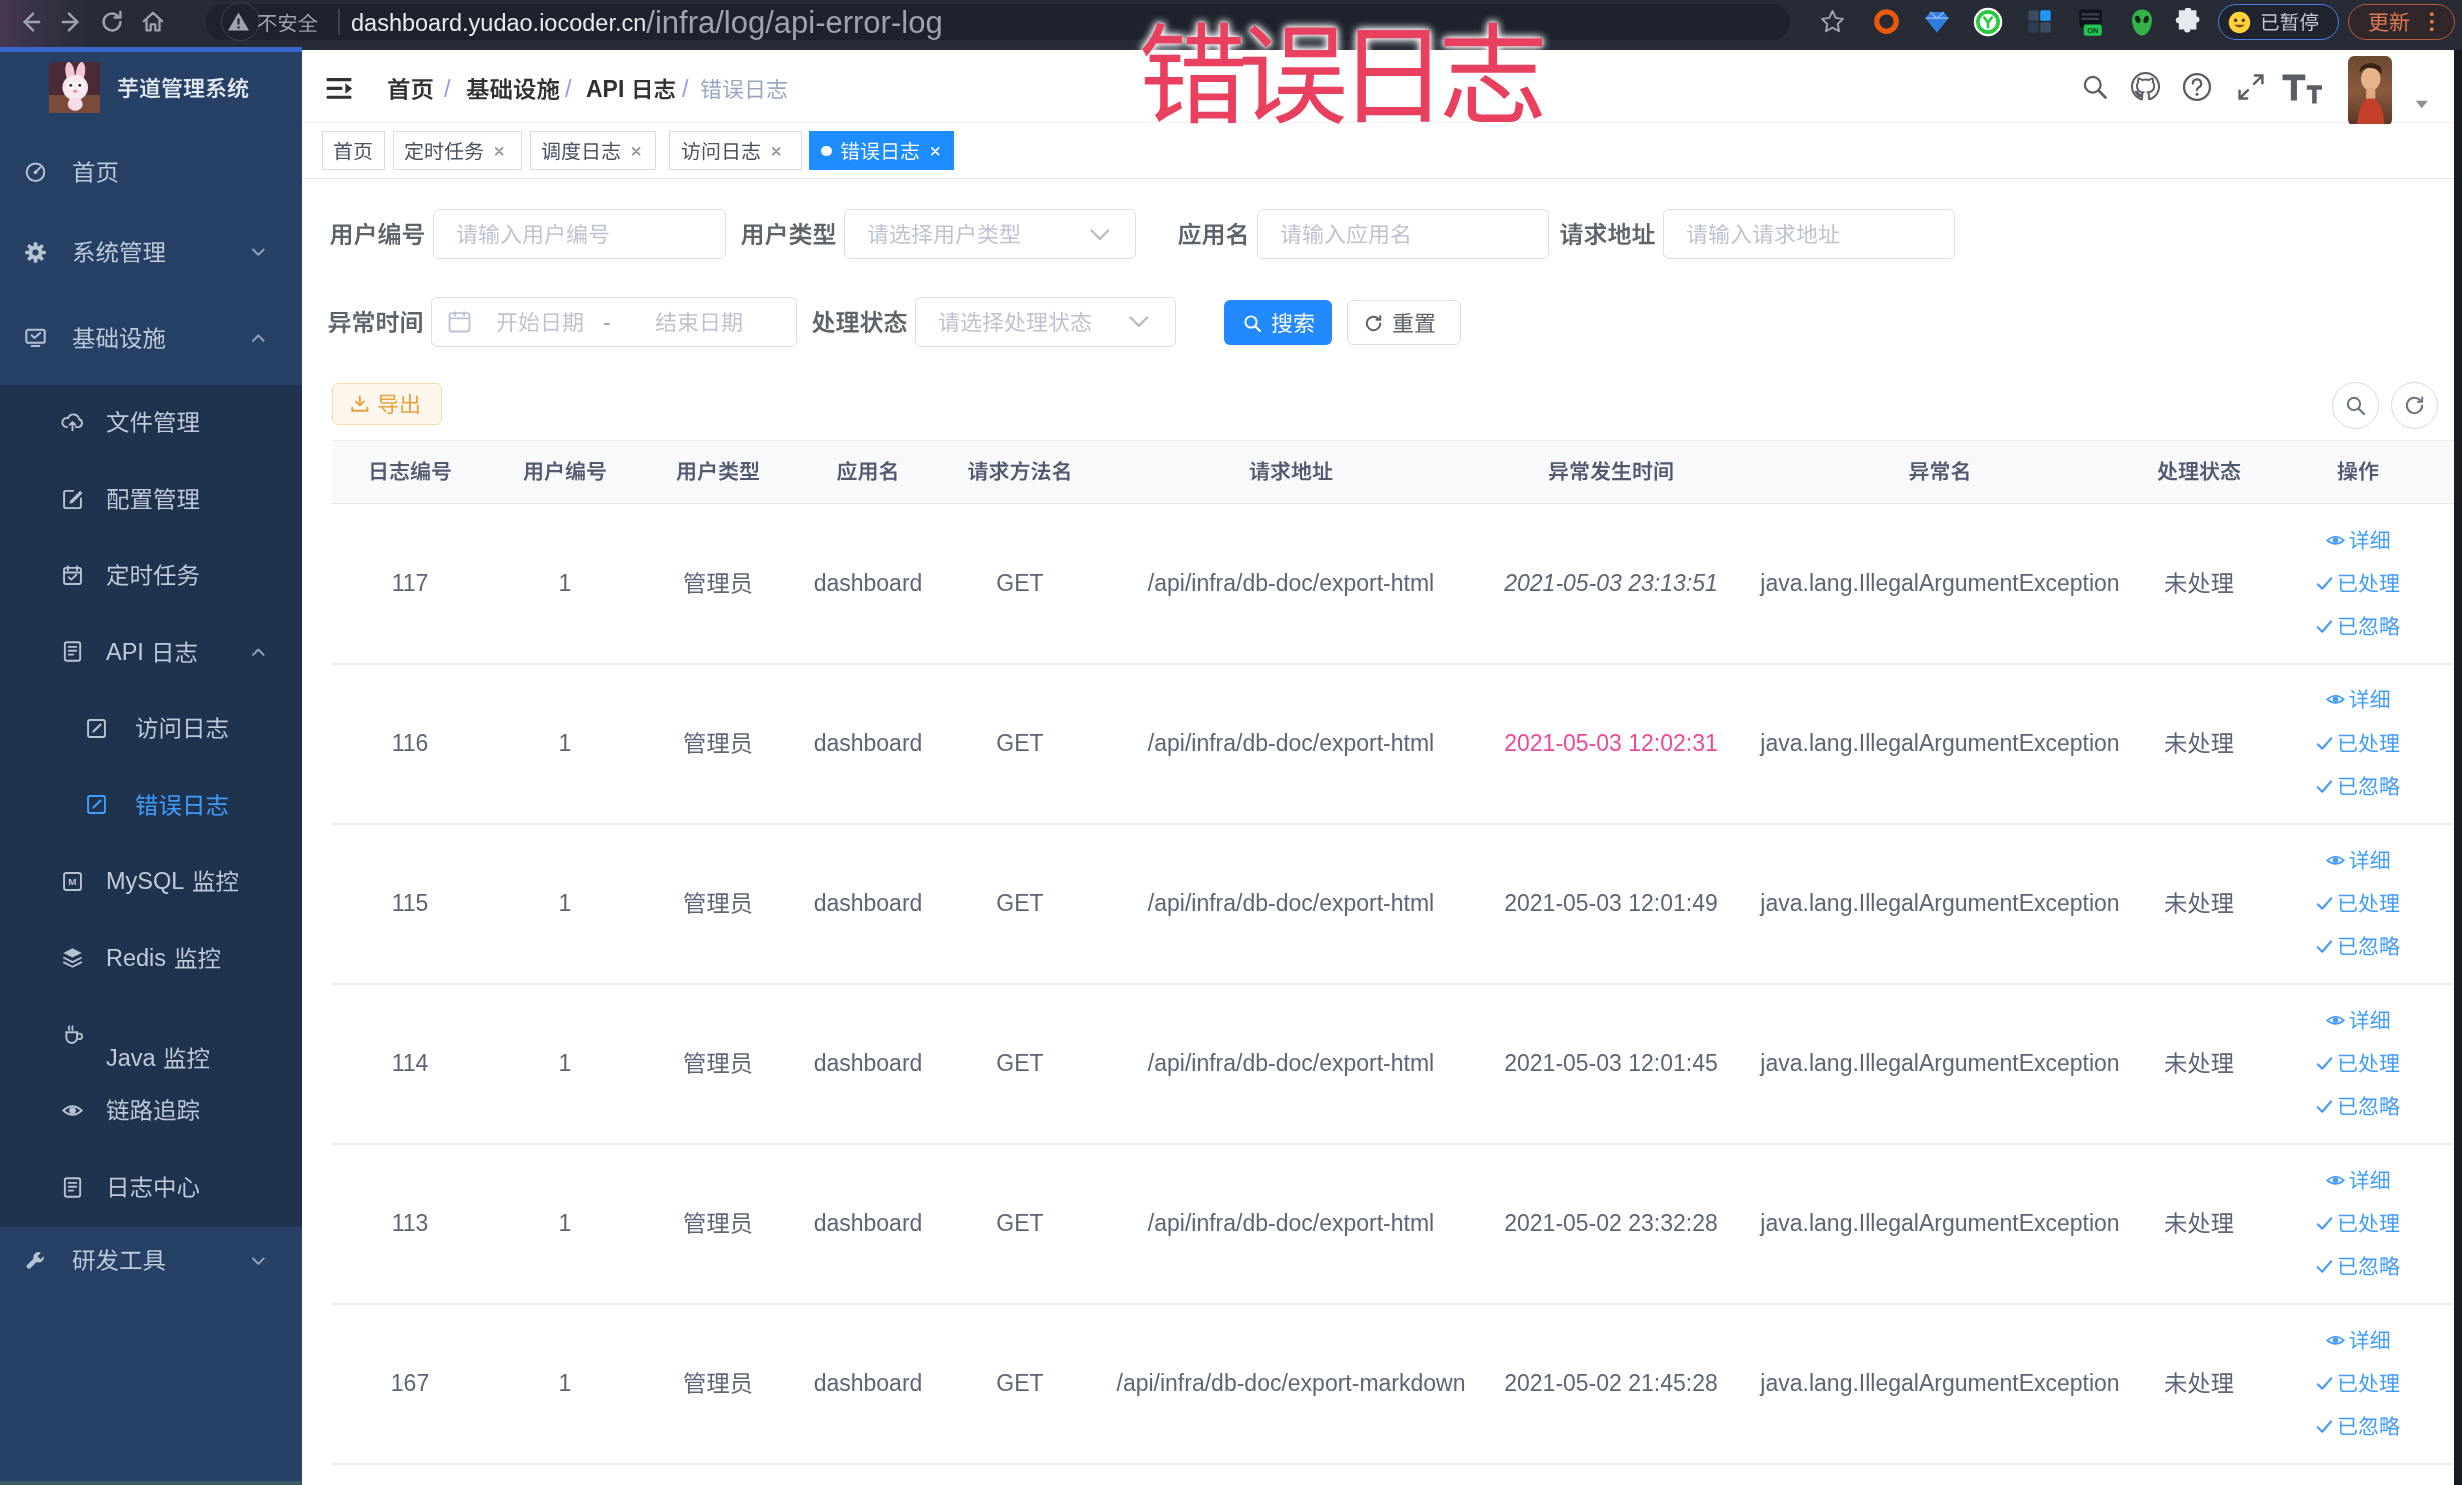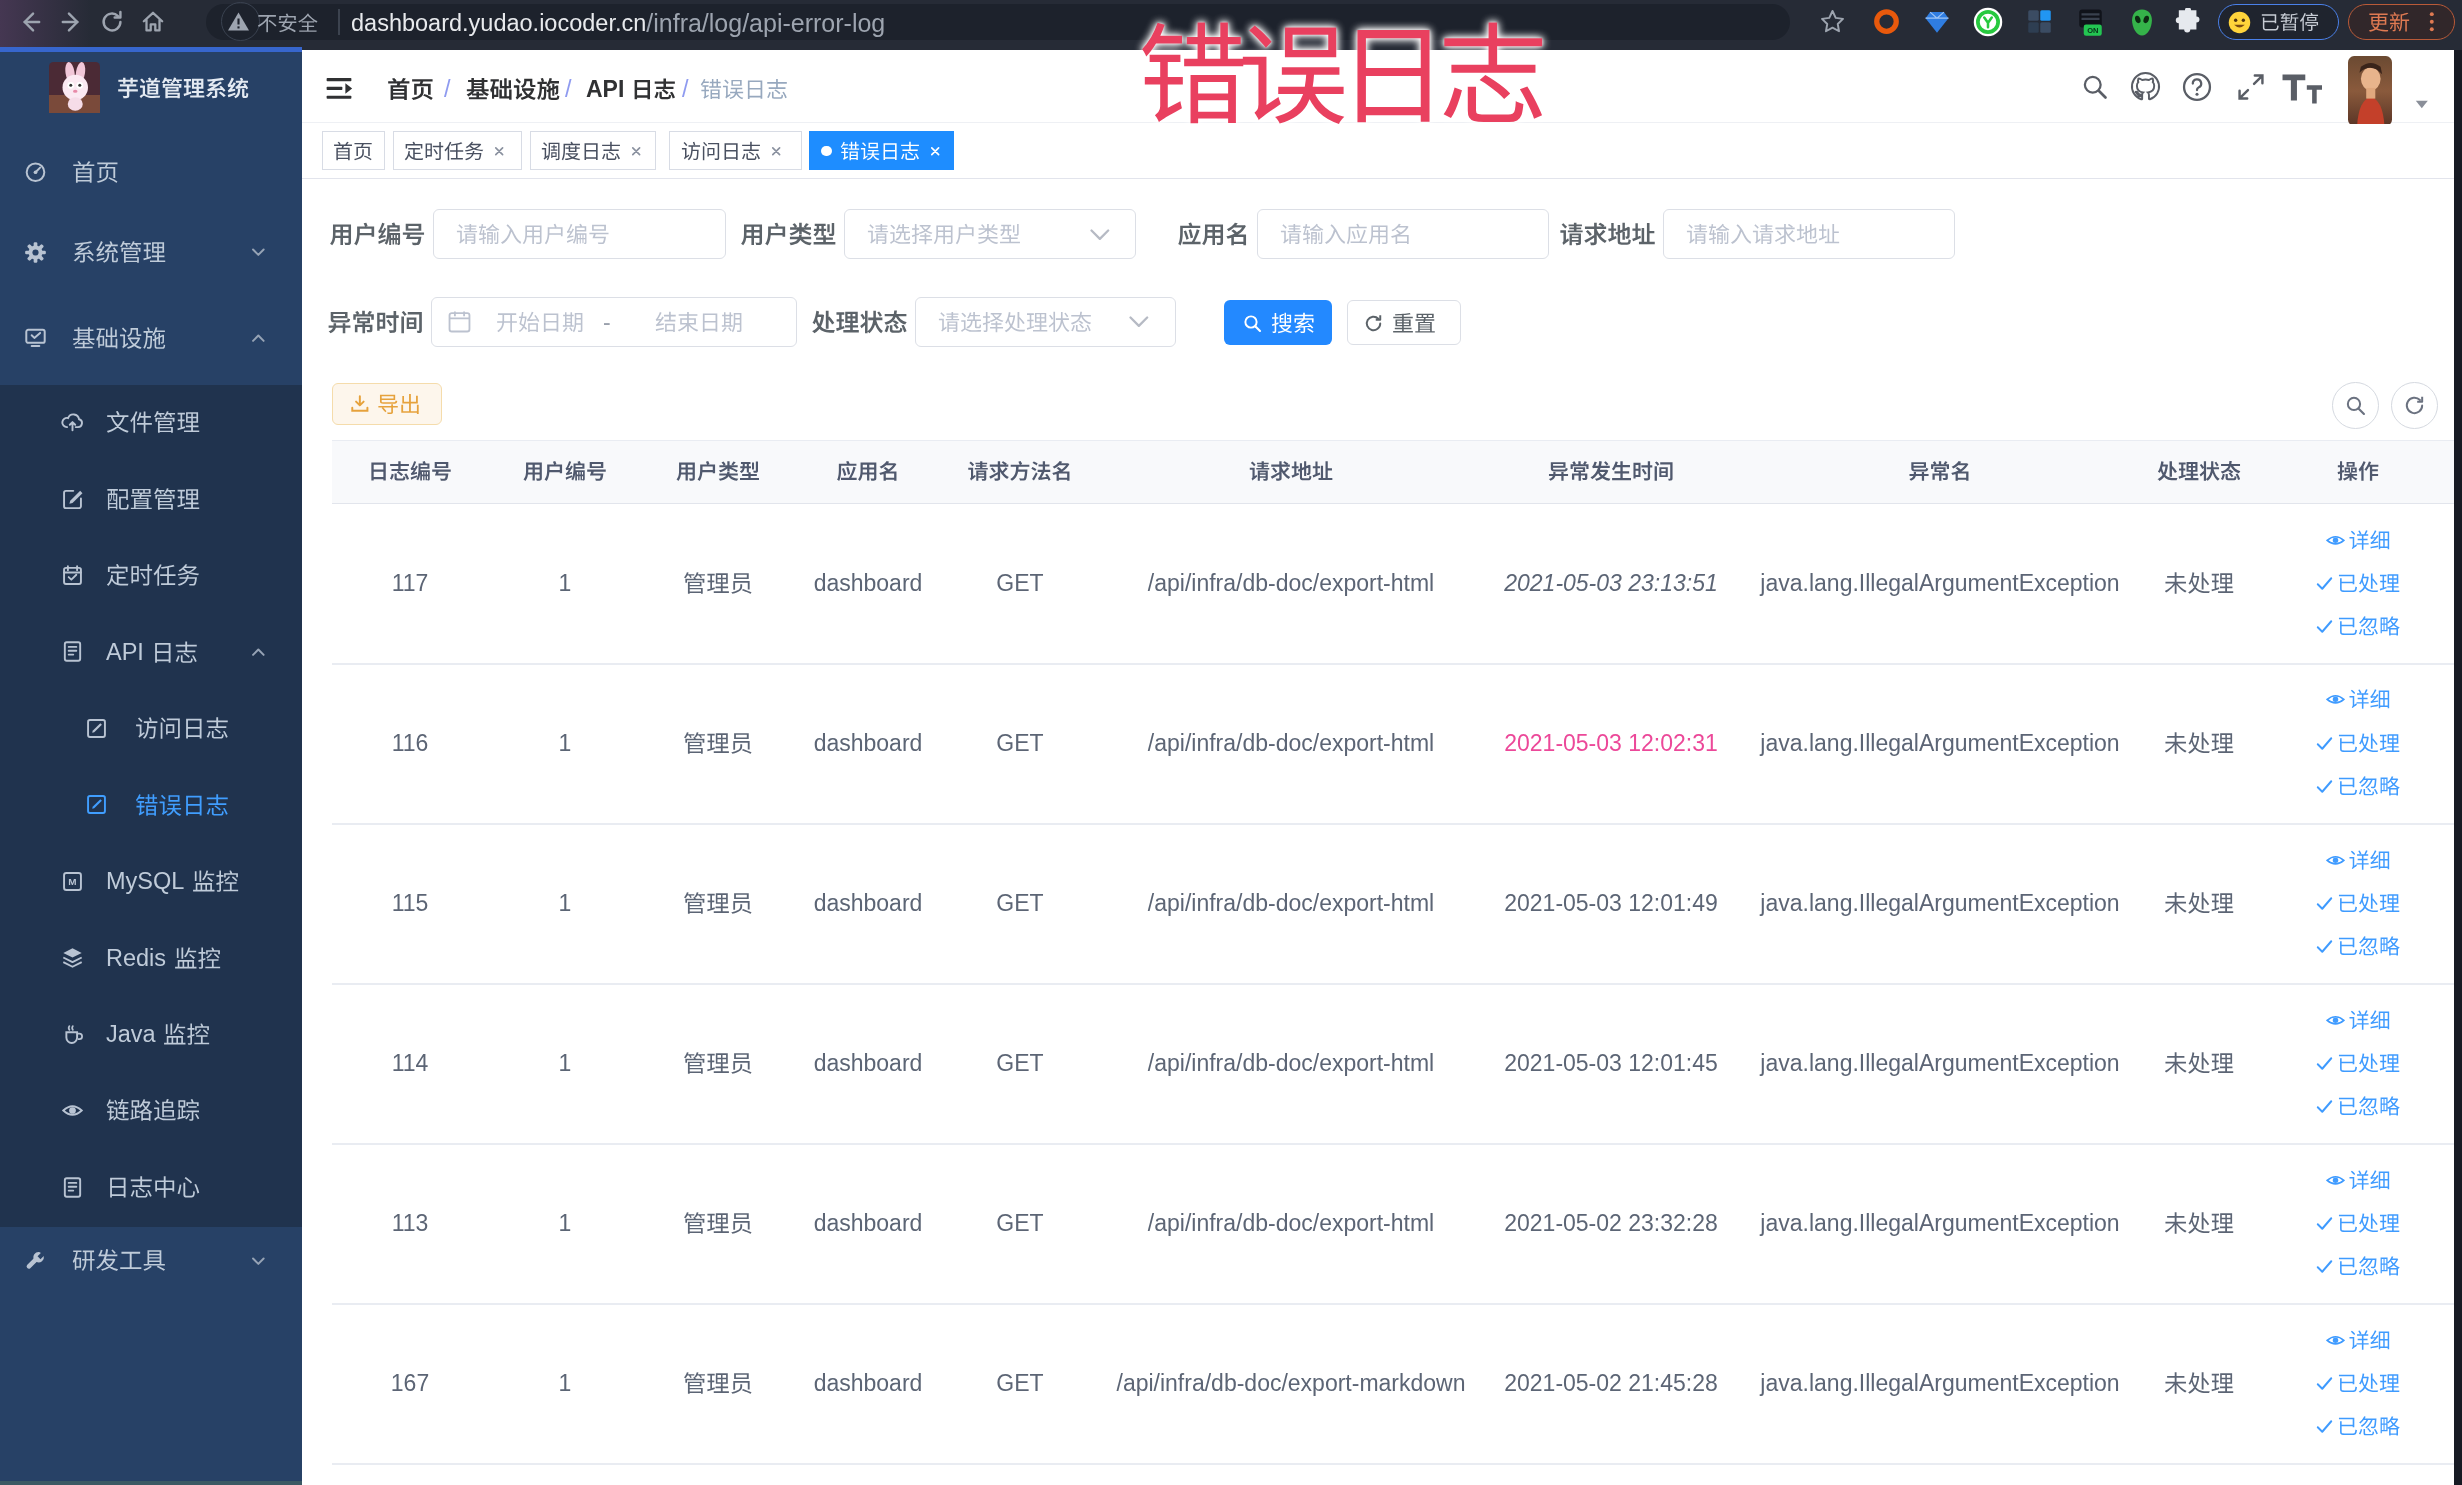--- a/index.html
+++ b/index.html
@@ -162,21 +162,21 @@
       <g transform="scale(1,-1)">
         <use href="#r4e0d" x="0"></use>
         <use href="#r5b89" x="1000"></use>
         <use href="#r5168" x="2000"></use>
       </g>
     </svg>
   </div>
 <div class="abs" style="left:338px;top:9px;width:1.5px;height:26px;background:#3c434f"></div>
 <div class="fr" style="left:351px;top:23px;justify-content:flex-start;gap:0px;">
     <span style="font-size:23.5px;font-weight:400;color:#e8eaed;">dashboard.yudao.iocoder.cn</span>
-    <span style="font-size:25px;font-weight:400;color:#9da4af;">/infra/log/api-error-log</span>
+    <span style="font-size:31px;font-weight:400;color:#9da4af;">/infra/log/api-error-log</span>
   </div>
 <svg class="abs" style="left:1819px;top:8.3px" width="27" height="27" viewBox="0 0 36 36">
 <path d="M18 4 L22.3 13.2 L32 14.5 L25 21.3 L26.7 31 L18 26.3 L9.3 31 L11 21.3 L4 14.5 L13.7 13.2 Z" stroke="#9da4af" stroke-width="2.6" fill="none" stroke-linejoin="round"></path>
   </svg>
 <svg class="abs" style="left:1873px;top:8.3px" width="27" height="27" viewBox="0 0 36 36">
 <circle cx="18" cy="18" r="13" fill="none" stroke="#e8590c" stroke-width="7"></circle>
   </svg>
 <svg class="abs" style="left:1924px;top:9px" width="26" height="26" viewBox="0 0 34 34">
 <path d="M8 4 H26 L32 12 L17 31 L2 12 Z" fill="#2f7de1"></path>
     <path d="M8 4 L17 12 L26 4 M2 12 H32" stroke="#9fc5f5" stroke-width="1.5" fill="none"></path>
@@ -432,21 +432,21 @@
         <use href="#r76d1" x="0"></use>
         <use href="#r63a7" x="1000"></use>
       </g>
     </svg>
   </div>
 <svg class="abs" style="left:61px;top:1023px" width="23" height="23" viewBox="0 0 30 30">
     <path d="M7 12 h14 v7 a7 7 0 0 1 -14 0 Z" fill="none" stroke="#b8c3d2" stroke-width="2.5"></path>
     <path d="M21 14 h3 a3.5 3.5 0 0 1 0 7 h-2" fill="none" stroke="#b8c3d2" stroke-width="2.3"></path>
     <path d="M11 9 q-2 -2.5 0 -5 M15.5 9 q-2 -2.5 0 -5" stroke="#b8c3d2" stroke-width="2.2" fill="none" stroke-linecap="round"></path>
   </svg>
-<div class="fr" style="left:106px;top:1034px;justify-content:flex-start;gap:0px;">
+<div class="fr" style="left:106px;top:1058px;justify-content:flex-start;gap:0px;">
     <span style="font-size:23.5px;font-weight:400;color:#bfcbd9;margin-right:7.6px;">Java</span>
     <svg class="cj" style="color:#bfcbd9;" width="47" height="23.5" viewBox="0 -880 2000 1000">
       <g transform="scale(1,-1)">
         <use href="#r76d1" x="0"></use>
         <use href="#r63a7" x="1000"></use>
       </g>
     </svg>
   </div>
 <svg class="abs" style="left:61px;top:1099px" width="23" height="23" viewBox="0 0 30 30">
     <path d="M3 15 Q15 4 27 15 Q15 26 3 15 Z" fill="none" stroke="#b8c3d2" stroke-width="2.5"></path>

